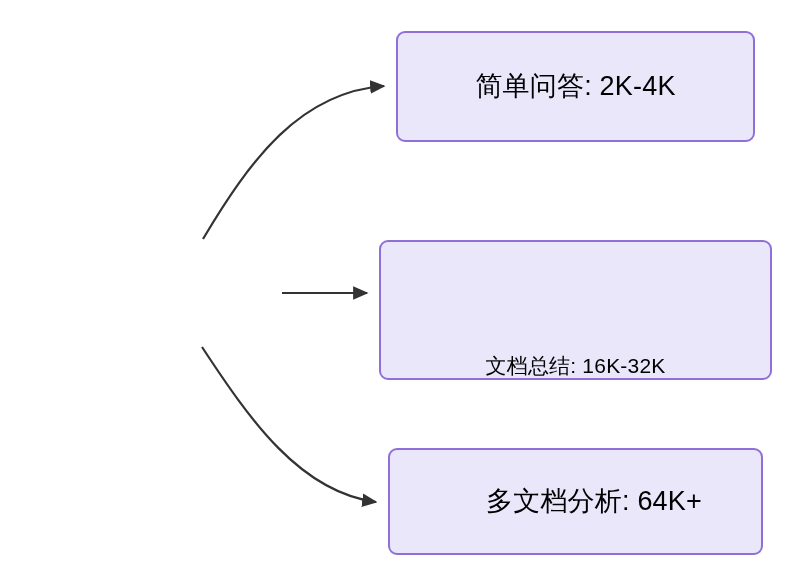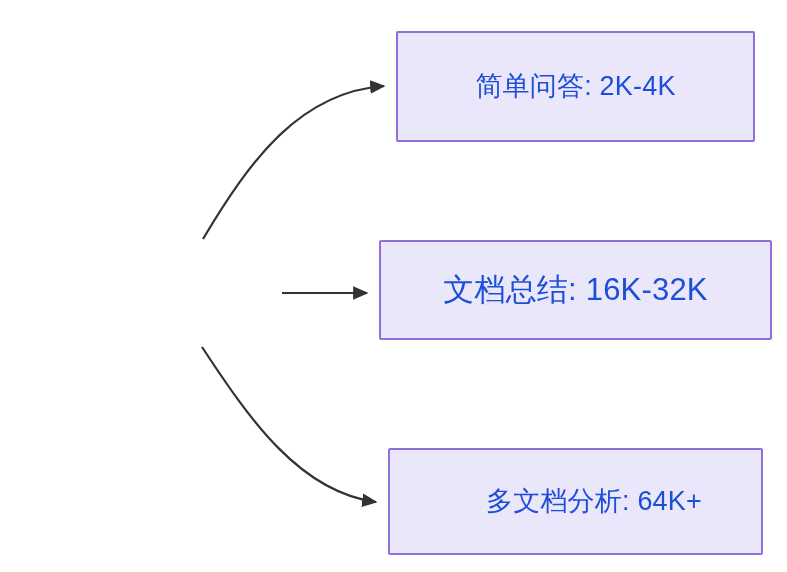--- a/index.html
+++ b/index.html
@@ -21,25 +21,25 @@
     top: 0;
     width: 787px;
     height: 572px;
     pointer-events: none;
   }
   .node {
     position: absolute;
     box-sizing: border-box;
     background: #eae7fb;
     border: 2px solid #9070d8;
-    border-radius: 2px;
+    border-radius: 9px;
     display: flex;
     align-items: center;
     justify-content: center;
-    color: #1d4ed8;
+    color: #000000;
     letter-spacing: 0.2px;
     white-space: nowrap;
   }
   .node-label {
     display: block;
     line-height: 1.2;
   }
   #node-root {
     left: 32px;
     top: 240px;
@@ -51,22 +51,23 @@
     left: 396px;
     top: 31px;
     width: 359px;
     height: 111px;
     font-size: 27px;
   }
   #node-doc-summary {
     left: 379px;
     top: 240px;
     width: 393px;
-    height: 100px;
-    font-size: 31px;
+    height: 140px;
+    font-size: 21px;
+    align-items: flex-end;
   }
   #node-multi-doc {
     left: 388px;
     top: 448px;
     width: 375px;
     height: 107px;
     font-size: 27px;
     padding-left: 37px;
   }
 </style>

